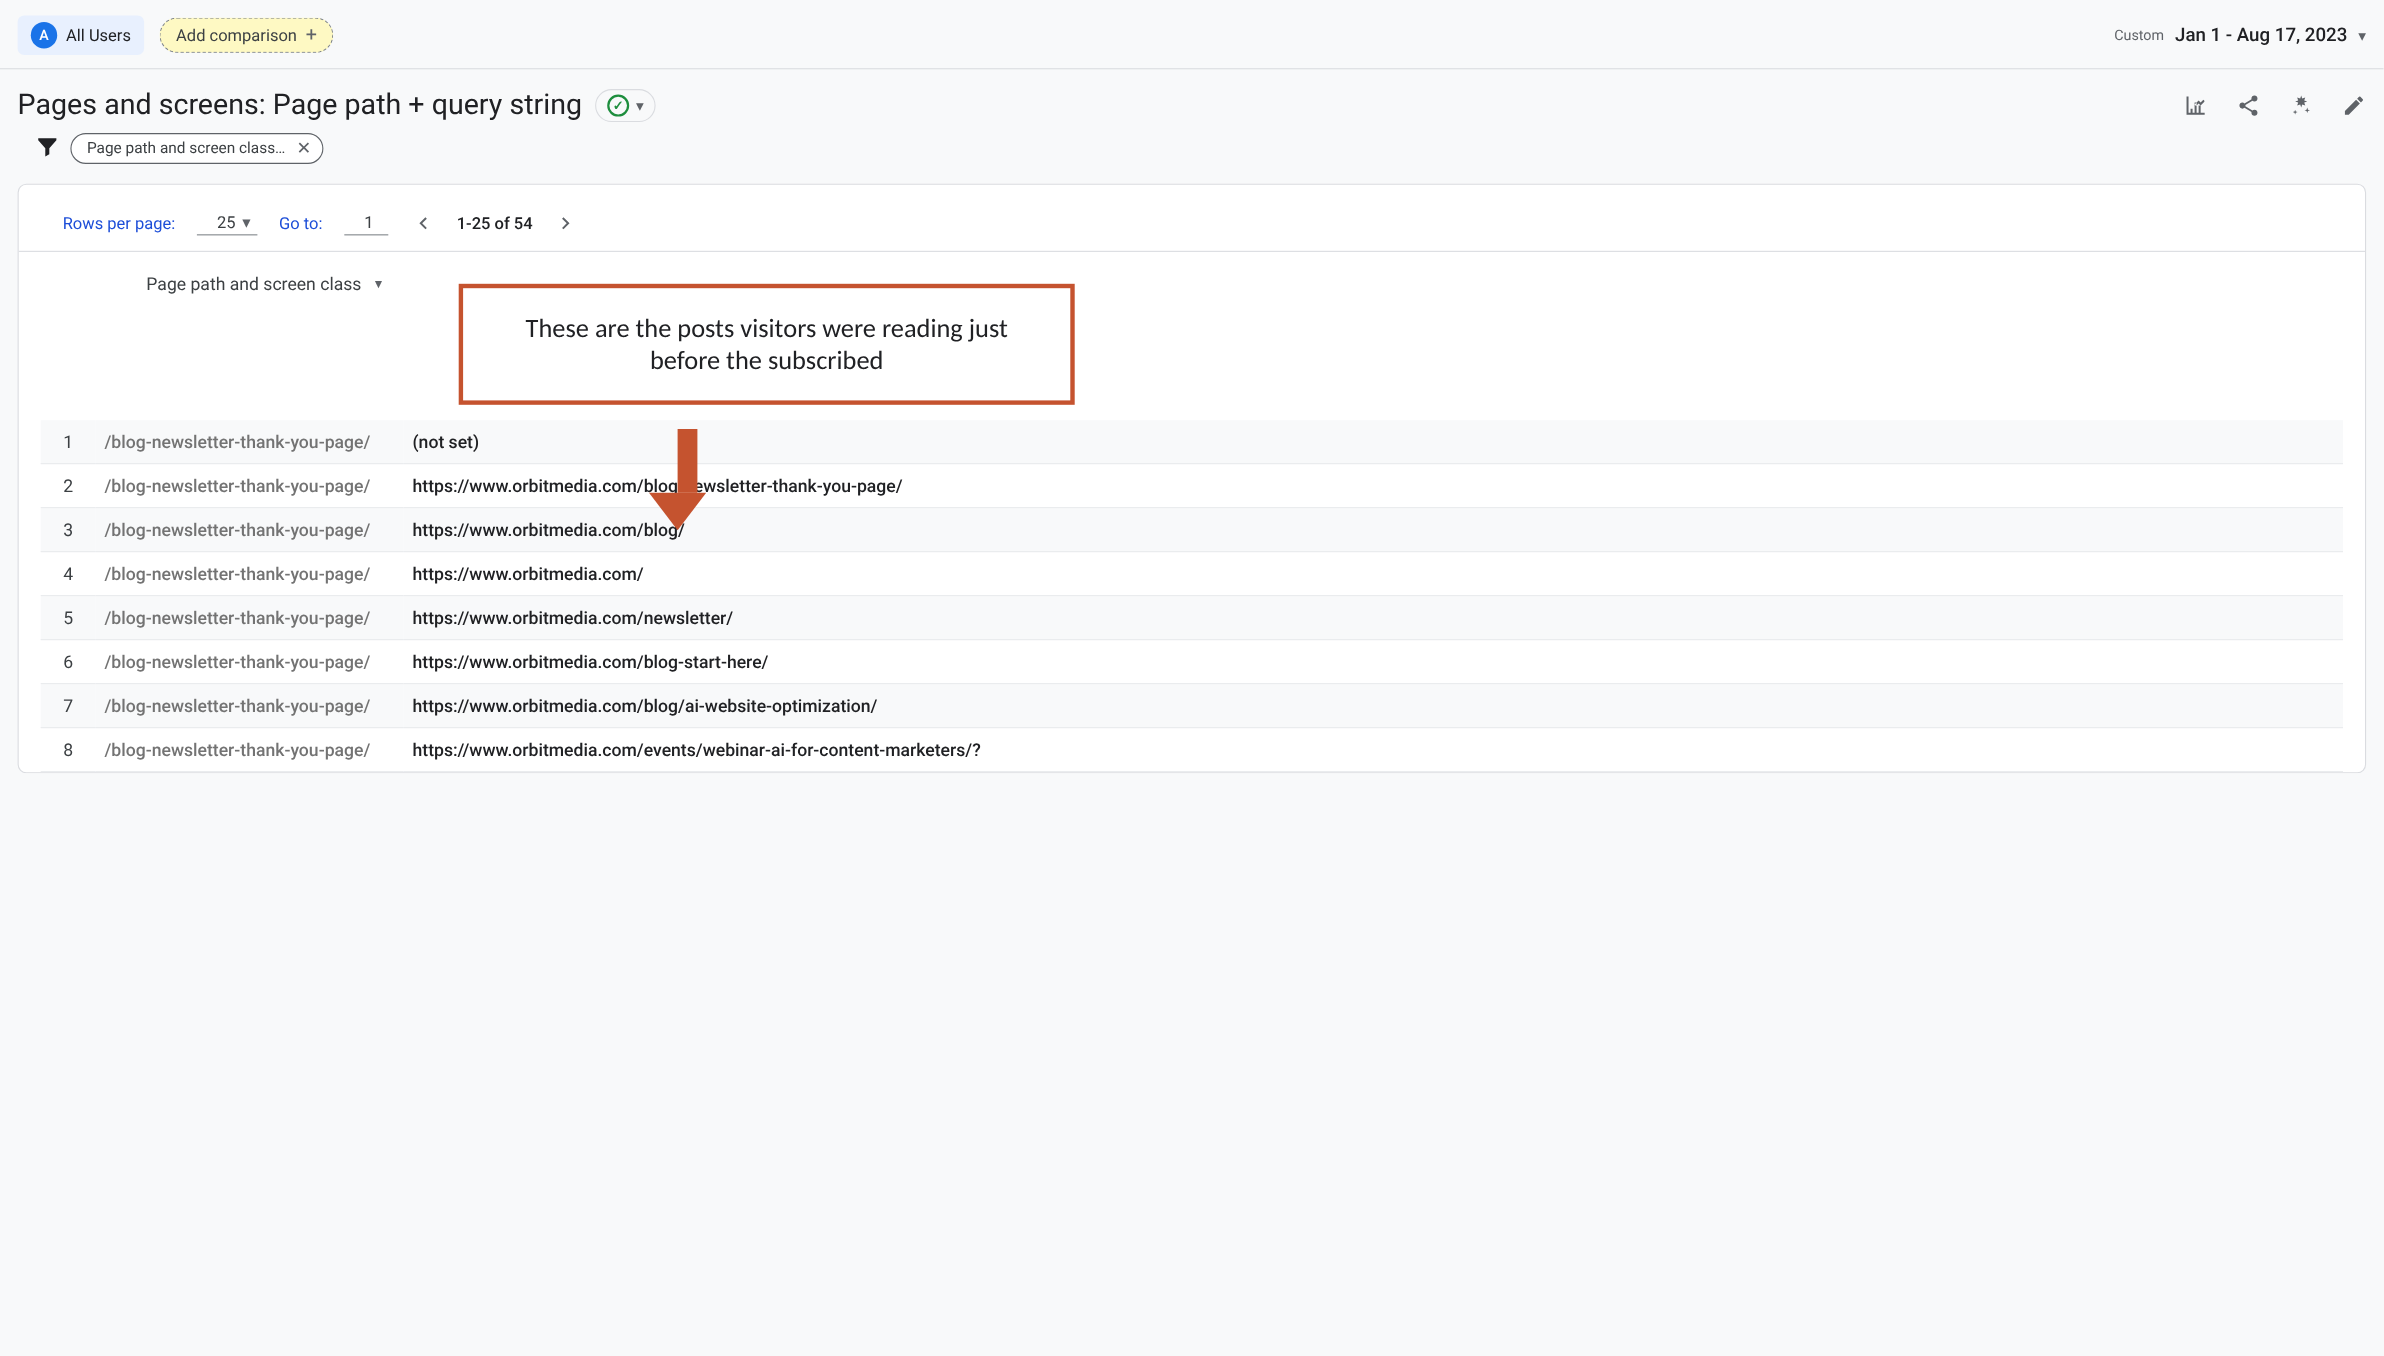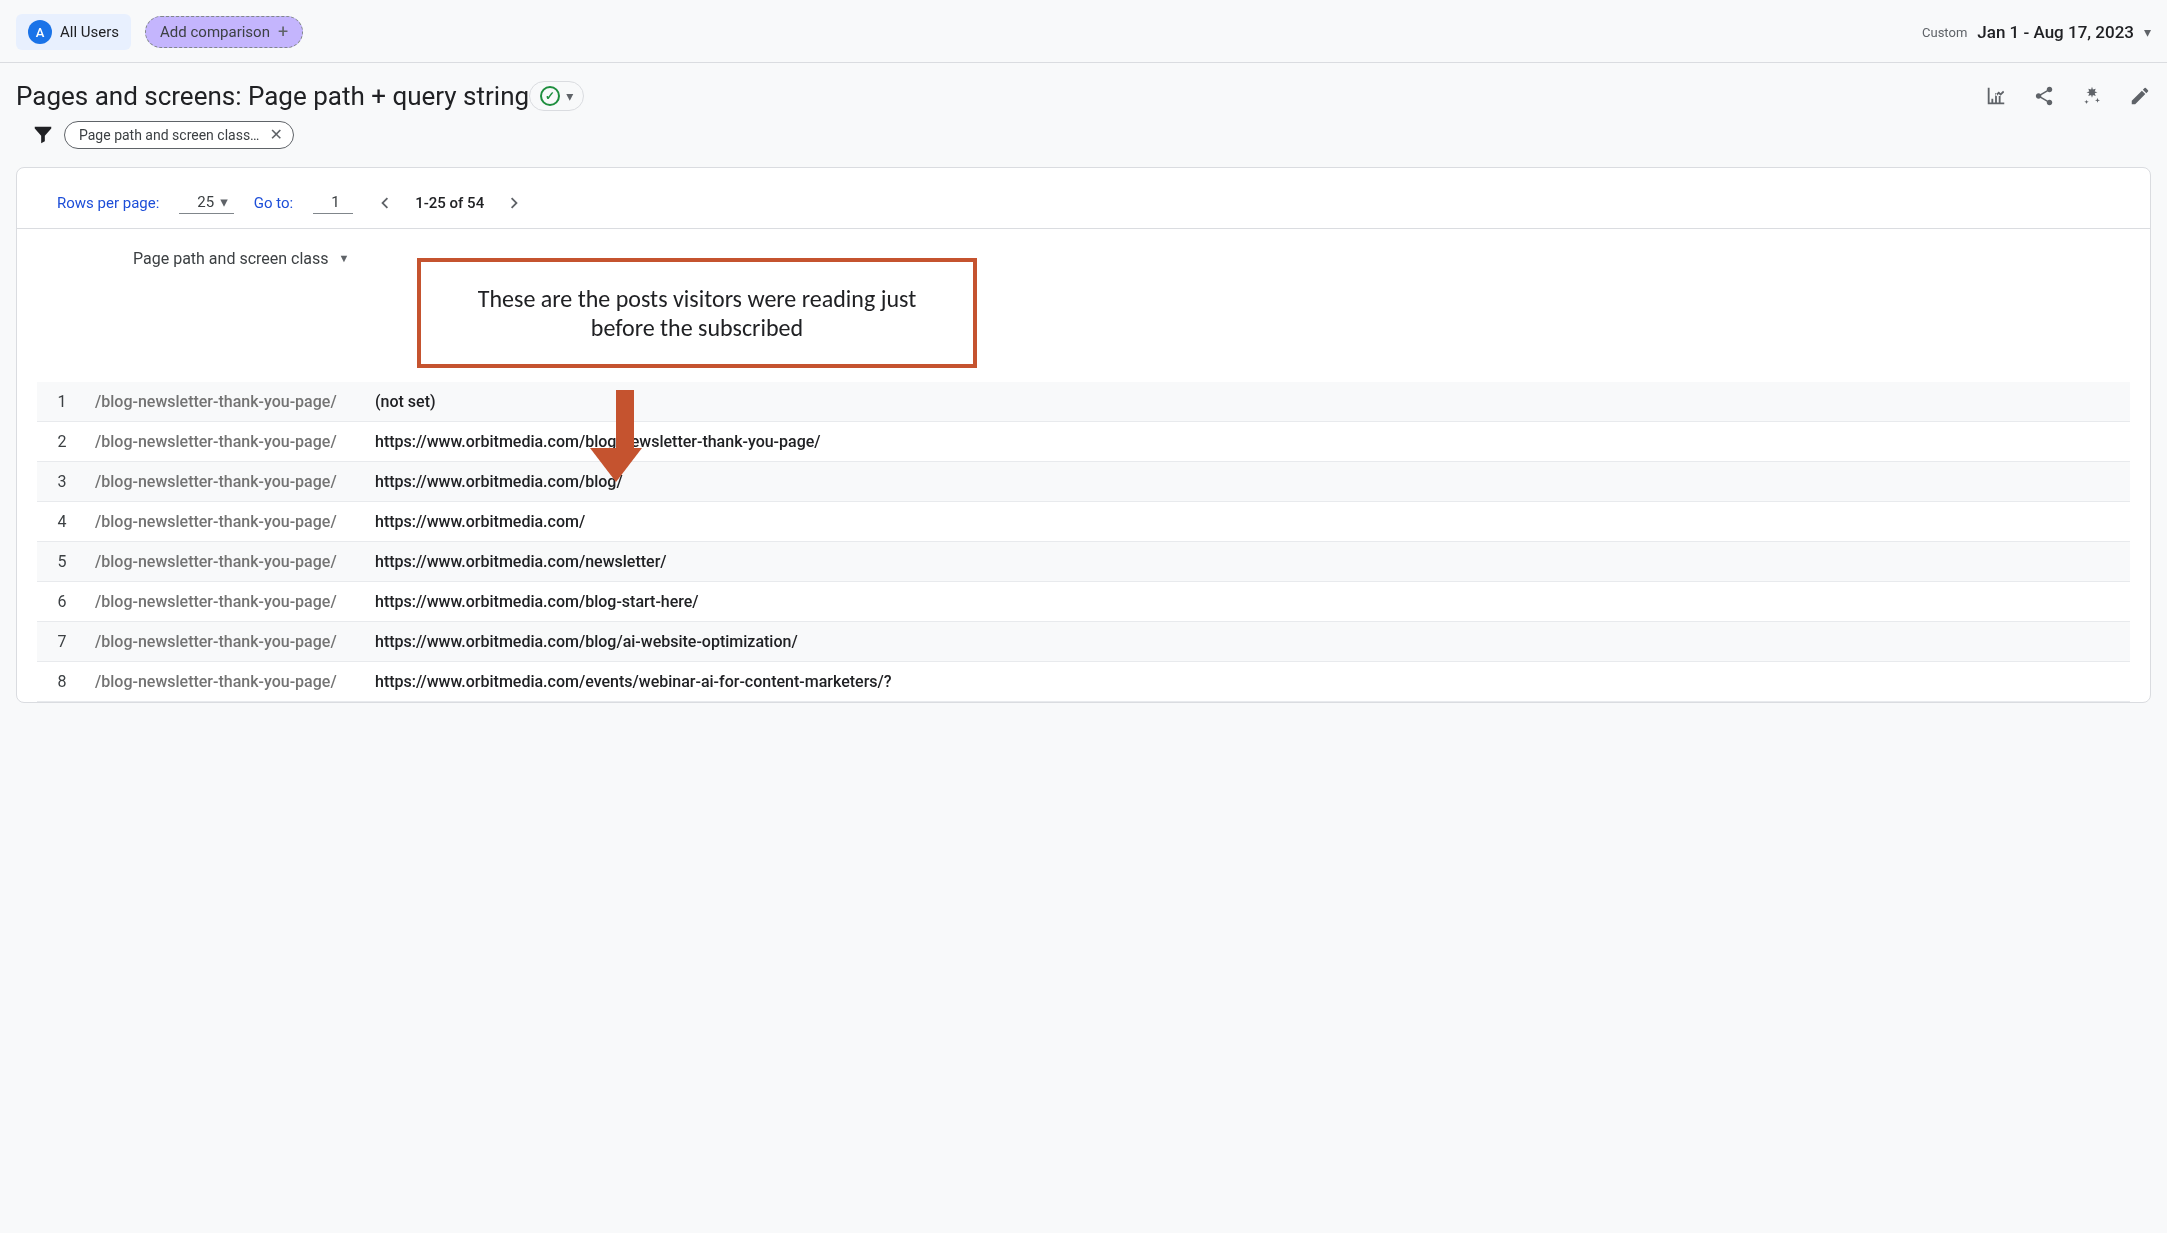--- a/index.html
+++ b/index.html
@@ -24,33 +24,33 @@
   }
   .circle-a {
     width: 24px; height: 24px; border-radius: 50%;
     background: #1a73e8; color: #fff; display: flex;
     align-items: center; justify-content: center; font-size: 13px; font-weight: 500;
   }
   .add-comparison {
     display: flex; align-items: center; gap: 8px;
     border: 1px dashed #80868b; border-radius: 20px;
     padding: 6px 14px; font-size: 15px; color: #3c4043;
-    cursor: pointer; background: #c4b5fd; justify-content: space-between;
+    cursor: pointer; background: #fef9c3; justify-content: space-between;
   }
   .plus-icon { font-size: 18px; color: #5f6368; line-height: 1; }
   .topbar-right { display: flex; align-items: center; gap: 10px; justify-content: flex-end; }
   .custom-label { font-size: 13px; color: #5f6368; }
   .date-range { font-size: 17px; font-weight: 500; color: #202124; }
   .chev { color: #5f6368; }
 
   .title-row {
     display: flex; align-items: center; justify-content: space-between;
     padding: 18px 16px 10px 16px;
   }
-  .title-left { display: flex; align-items: center; }
+  .title-left { display: flex; align-items: center; gap: 12px; }
   .page-title { font-size: 26px; font-weight: 400; color: #202124; }
   .status-pill {
     display: flex; align-items: center; gap: 6px;
     border: 1px solid #dadce0; border-radius: 22px;
     padding: 4px 10px; cursor: pointer;
   }
   .check-circle {
     width: 20px; height: 20px; border: 2px solid #1e8e3e; border-radius: 50%;
     display: flex; align-items: center; justify-content: center;
     color: #1e8e3e; font-size: 12px; font-weight: bold;

